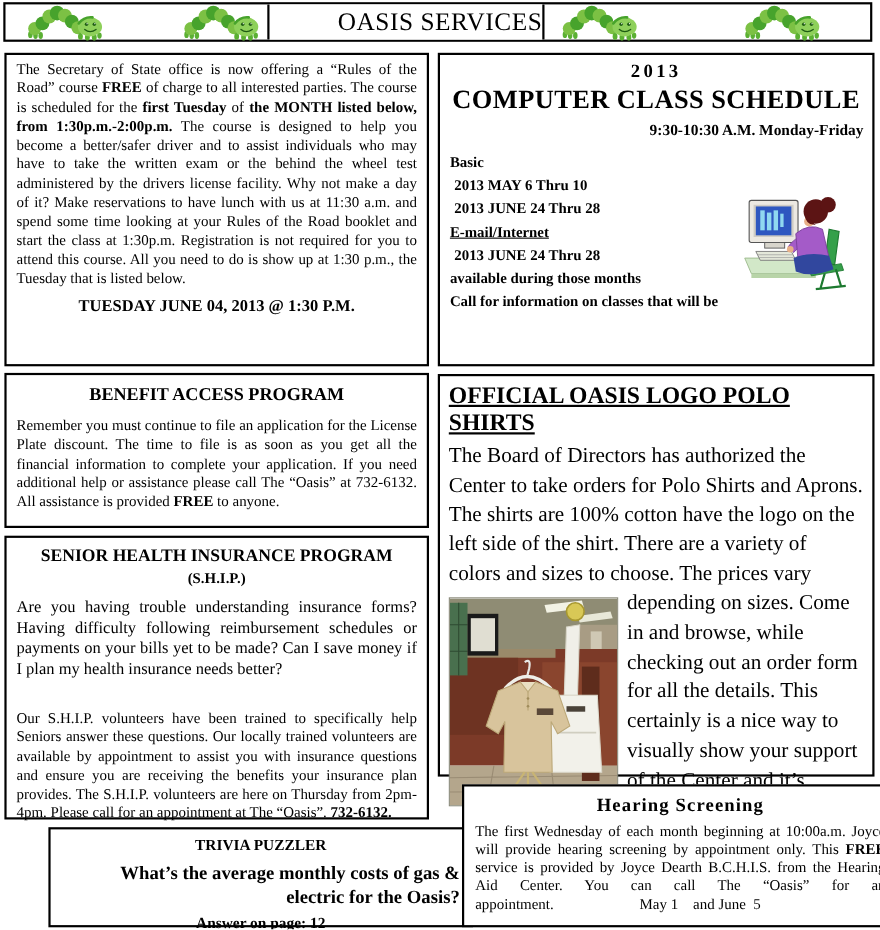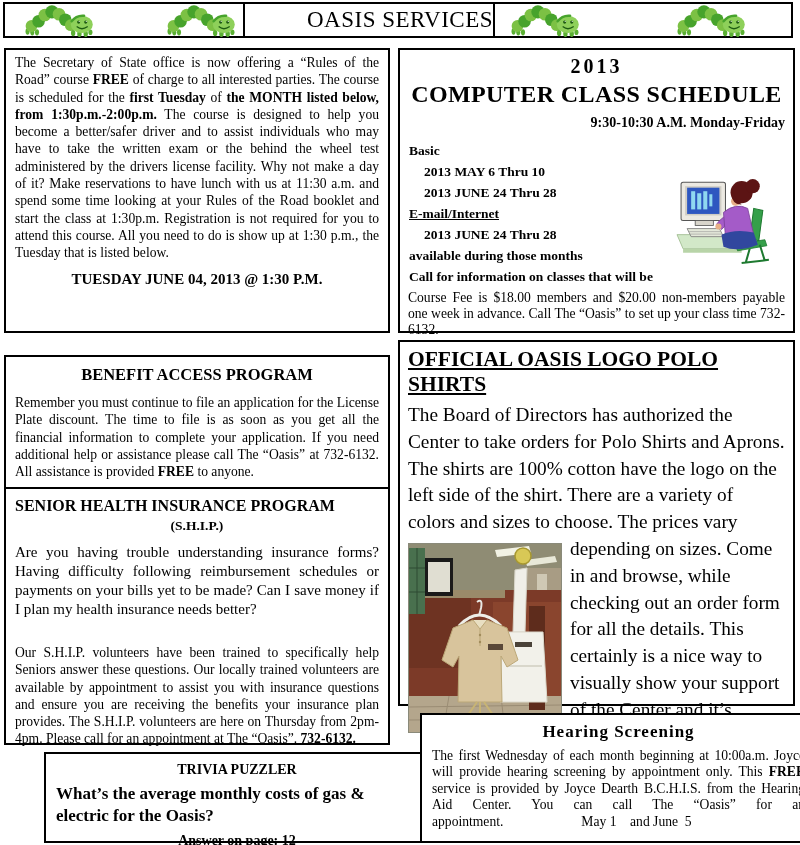--- a/index.html
+++ b/index.html
@@ -26,40 +26,40 @@
     background:#fff;
   }
   .just { text-align:justify; }
   b { font-weight:bold; }
   
   #rules   { left:4px; top:48px;  width:386px; height:285px; padding:4px 9px; }
   .rules-title { text-align:center; font-size:19px; margin:2px 0 7px; }
   .body-sm { font-size:13.6px; line-height:17.3px; }
   .rules-footer { text-align:center; font-weight:bold; font-size:15px; margin-top:9px; }
 
-  #benefit { left:4px; top:355px; width:386px; height:141px; padding:5px 9px; }
+  #benefit { left:4px; top:339px; width:386px; height:141px; padding:5px 9px; }
   .benefit-title { text-align:center; font-weight:bold; font-size:16.5px; margin:3px 0 9px; }
 
   #ship    { left:4px; top:487px; width:386px; height:258px; padding:4px 9px; }
-  .ship-title { font-weight:bold; font-size:16px; margin:4px 0 1px; }
+  .ship-title { text-align:center; font-weight:bold; font-size:16px; margin:4px 0 1px; }
   .ship-sub   { text-align:center; font-weight:bold; font-size:13.5px; margin:3px 0 9px; }
   .ship-q  { font-weight:normal; font-size:15px; line-height:19px; margin:0 0 25px; }
 
   #trivia  { left:4px; top:752px; width:386px; height:91px; padding:5px 10px;margin-left:40px; }
   .trivia-title { text-align:center; font-weight:bold; font-size:14px; margin:3px 0 5px; }
-  .trivia-q { text-align:left; font-weight:bold; font-size:17px; line-height:21.5px; margin:0 0 7px; }
+  .trivia-q { text-align:right; font-weight:bold; font-size:17px; line-height:21.5px; margin:0 0 7px; }
   .trivia-a { text-align:center; font-weight:bold; font-size:14px; }
 
   
   #computer { left:398px; top:48px; width:397px; height:285px; padding:3px 8px; }
-  .comp-year  { text-align:center; font-weight:bold; font-size:20px; letter-spacing:3px; margin:2px 0 3px; }
+  .comp-year  { text-align:center; font-weight:bold; font-size:17px; letter-spacing:3px; margin:2px 0 3px; }
   .comp-title { text-align:center; font-weight:bold; font-size:24px; letter-spacing:.4px; margin:0 0 7px; }
   .comp-time  { text-align:right; font-weight:bold; font-size:14px; margin:0 0 12px; }
   .comp-line  { font-weight:bold; font-size:13.5px; line-height:16px; margin:0 0 5px 1px; }
-  .comp-row   { margin-left:16px; }
+  .comp-row   { margin-left:5px; }
   .comp-email { text-decoration:underline; }
   .comp-fee   { font-size:13.6px; line-height:15.8px; margin-top:1px; }
   .comp-art   { position:absolute; right:12px; top:128px; width:106px; height:86px; }
 
   #polo { left:398px; top:340px; width:397px; height:366px; padding:3px 8px; }
   .polo-title { font-weight:bold; font-size:21.5px; text-decoration:underline; margin:2px 0 5px; }
   .polo-body  { font-size:19.3px; line-height:26.8px; }
   .photo-float { float:left; width:152px; height:188px; margin:7px 10px 0 0; }
   .photo-float svg { border:1px solid #8a8a7a; display:block; }
 
@@ -154,21 +154,20 @@
     <div class="comp-year">2013</div>
     <div class="comp-title">COMPUTER CLASS  SCHEDULE</div>
     <div class="comp-time">9:30-10:30 A.M. Monday-Friday</div>
     <div class="comp-line">Basic</div>
     <div class="comp-line comp-row">2013   MAY 6 Thru  10</div>
     <div class="comp-line comp-row">2013   JUNE 24 Thru 28</div>
     <div class="comp-line comp-email">E-mail/Internet</div>
     <div class="comp-line comp-row">2013  JUNE 24 Thru 28</div>
     <div class="comp-line">available during those months</div>
     <div class="comp-line">Call for information on classes that will be</div>
-    <div class="comp-fee just">Course Fee is $18.00 members and $20.00 non-members payable one week in advance.  Call The “Oasis” to set up your class time 732-6132.</div>
 
     <svg class="comp-art" viewBox="0 0 105 85">
       <path d="M2,56 L58,56 L66,70 L8,70 Z" fill="#d2e8c8" stroke="#9ab88a" stroke-width="0.8"></path>
       <path d="M8,70 L66,70 L66,74 L8,74 Z" fill="#b8d4a8"></path>
       <rect x="6" y="4" width="44" height="38" rx="2" fill="#ece9e2" stroke="#555" stroke-width="1"></rect>
       <rect x="10" y="8" width="36" height="29" fill="#cfccc4"></rect>
       <rect x="12" y="9.5" width="32" height="26" fill="#2e57c0"></rect>
       <rect x="16" y="13" width="4" height="18" fill="#8fd8f0"></rect>
       <rect x="22" y="15" width="4" height="16" fill="#8fd8f0"></rect>
       <rect x="28" y="13" width="4" height="18" fill="#8fd8f0"></rect>

